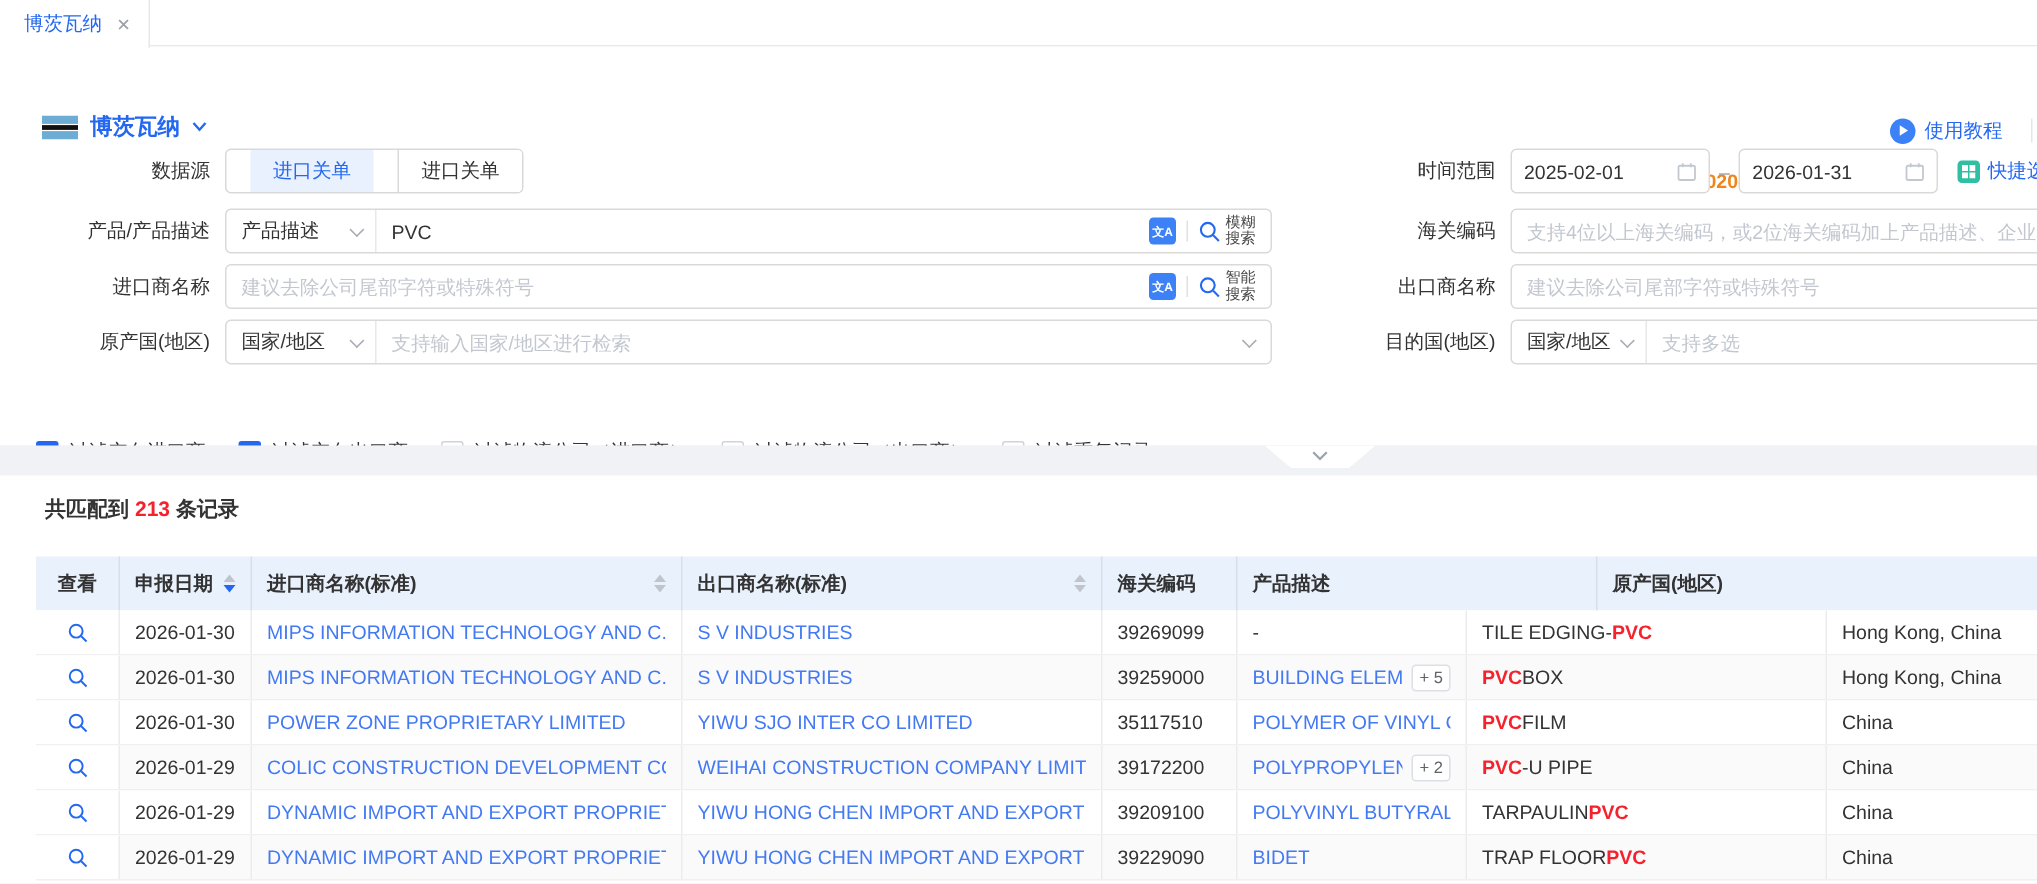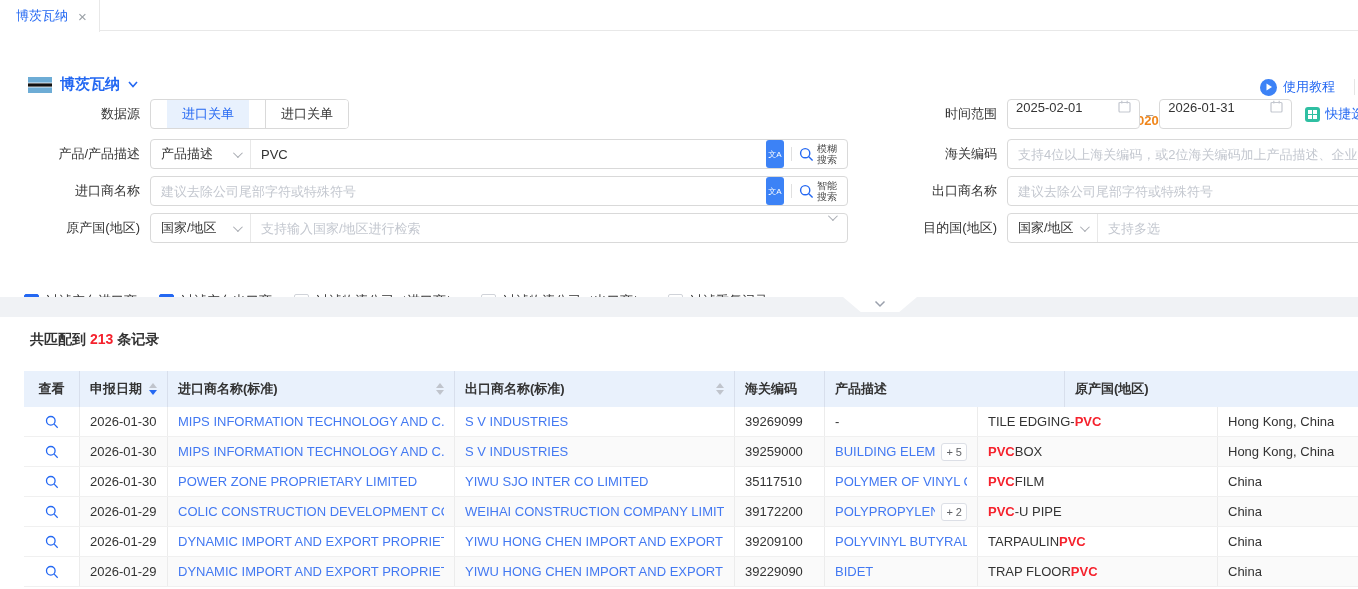--- a/index.html
+++ b/index.html
@@ -27,29 +27,29 @@
   .frow { position:absolute; left:0; display:flex; align-items:center;padding-left:20px; }
   .flabel { width:130px; text-align:right; padding-right:10px; color:#333; white-space:nowrap; }
   .frow-r { position:absolute; left:877px; display:flex; align-items:center; }
   .flabel-r { width:130px; text-align:right; padding-right:10px; color:#333; white-space:nowrap; }
   
   .seg { display:flex; border:1px solid #d9d9d9; border-radius:4px; overflow:hidden; height:30px; }
   .seg-item { padding:0 15px; display:flex; align-items:center; background:#fff; color:#333; cursor:pointer;margin-left:16px; }
   .seg-item.on { background:#e8f1fd; color:#2468f2; }
   .seg-item + .seg-item { border-left:1px solid #d9d9d9; }
   
-  .box { border:1px solid #d9d9d9; border-radius:4px; height:30px; background:#fff; display:flex; }
+  .box { border:1px solid #d9d9d9; border-radius:4px; height:30px; background:#fff; display:flex; align-items:center; }
   .wide { width:698px; }
   .sel { width:100px; height:100%; display:flex; align-items:center; justify-content:space-between; padding:0 10px; border-right:1px solid #e8e8e8; cursor:pointer; color:#333; flex:none; }
   .sel.narrow { width:90px; }
   .chev { width:7px; height:7px; border-right:1.3px solid #a8abb2; border-bottom:1.3px solid #a8abb2; transform:rotate(45deg) translateY(-2px); flex:none; }
   .txt { flex:1; height:100%; border:0; outline:0; padding:0 10px; font:13px "Liberation Sans", sans-serif; color:#333; min-width:0; background:transparent; }
   .txt::placeholder { color:#c3c7cf; }
   .in-icons { display:flex; align-items:center; flex:none; padding-right:8px; gap:7px; }
-  .trans-icon { width:18px; height:28px; border-radius:3px; background:#3c82f6; color:#fff; font-size:8px; font-weight:400;
+  .trans-icon { width:18px; height:18px; border-radius:3px; background:#3c82f6; color:#fff; font-size:8px; font-weight:700;
                 display:flex; align-items:center; justify-content:center; cursor:pointer; letter-spacing:0; }
   .vdiv { width:1px; height:14px; background:#e0e0e0; }
   .search-grp { display:flex; align-items:center; gap:3px; cursor:pointer; }
   .search-txt { width:22px; font-size:10px; line-height:11px; color:#4a4a4a; word-break:break-all; }
   .date-box { width:133px; justify-content:space-between; padding:0 8px; cursor:pointer; }
   .dash { color:#999; margin:0 6px; }
   .quick { display:flex; align-items:center; gap:5px; color:#2468f2; margin-left:13px; white-space:nowrap; cursor:pointer; }
   .quick-icon { width:15px; height:15px; border-radius:3px; background:#2fbfa2; display:flex; align-items:center; justify-content:center; }
   
   .cb-row { position:absolute; top:261px; left:24px; display:flex; align-items:center; gap:22px; }

